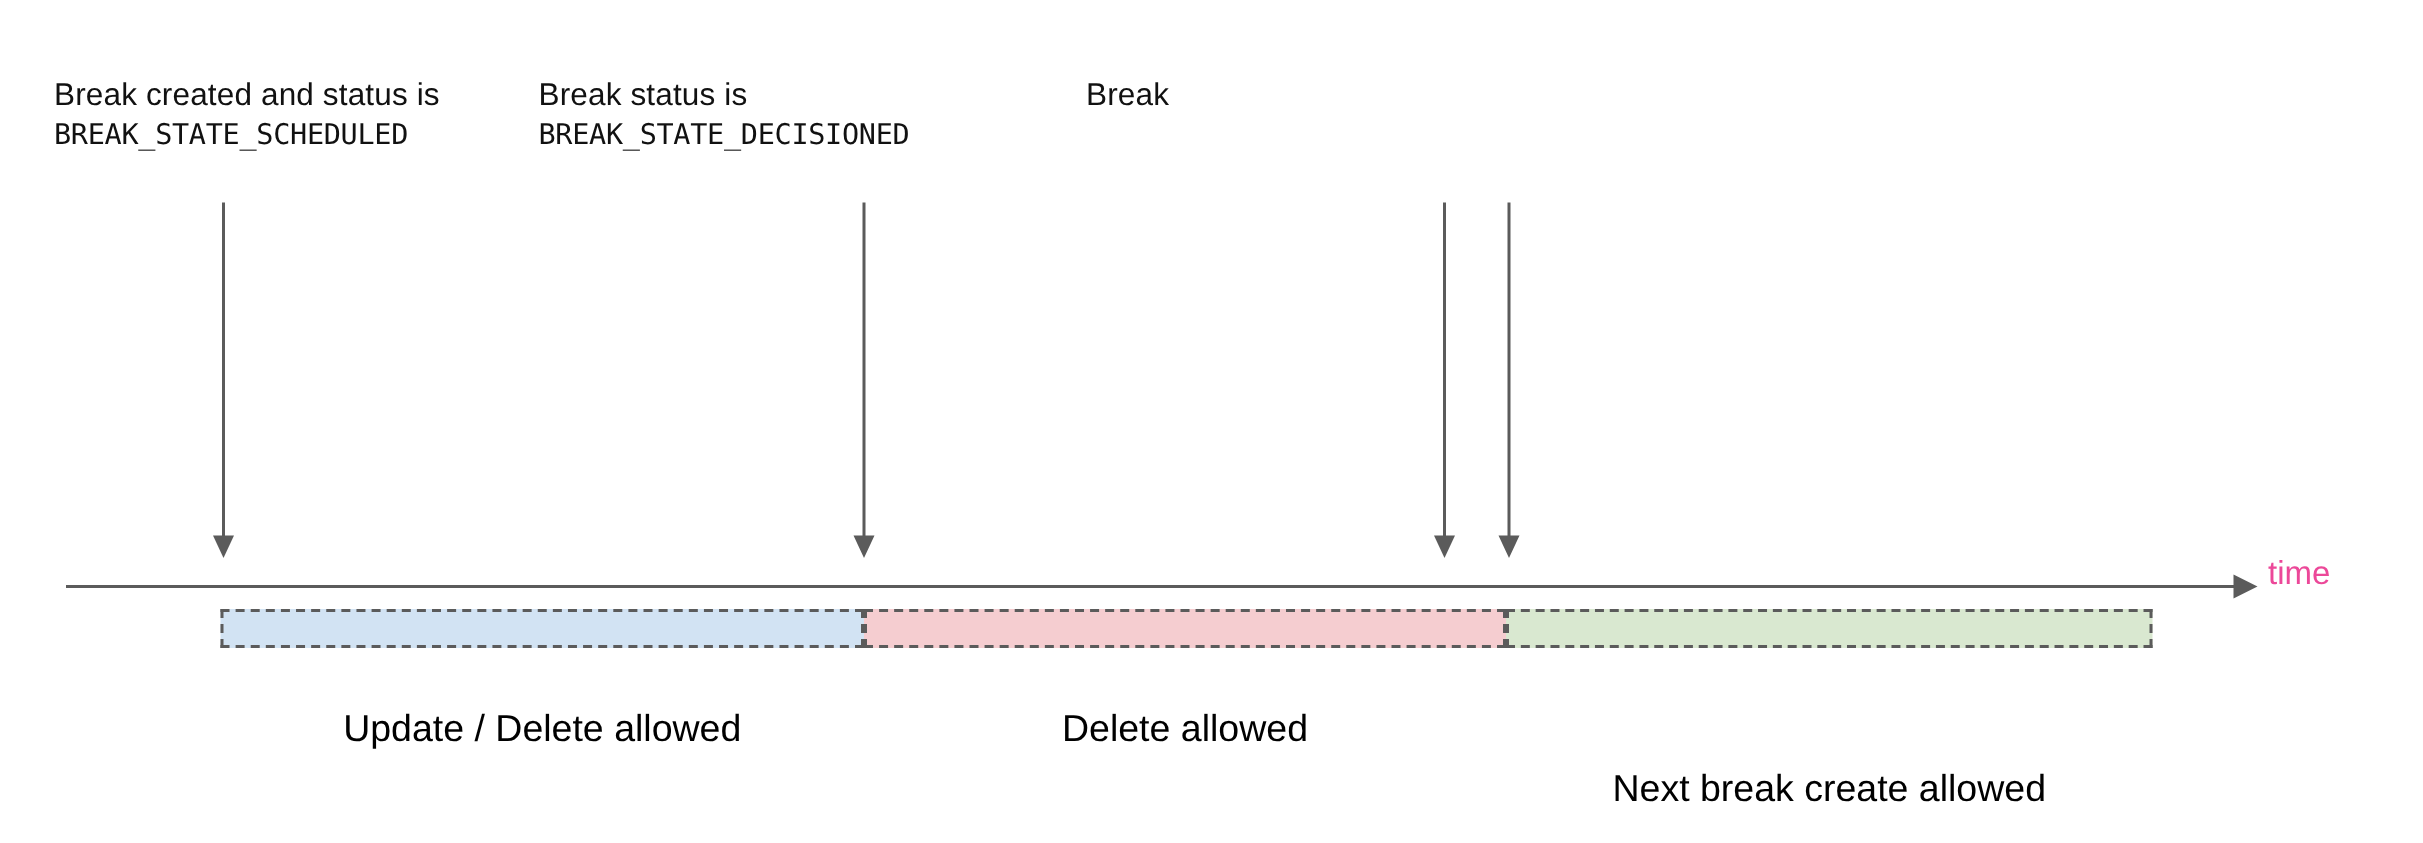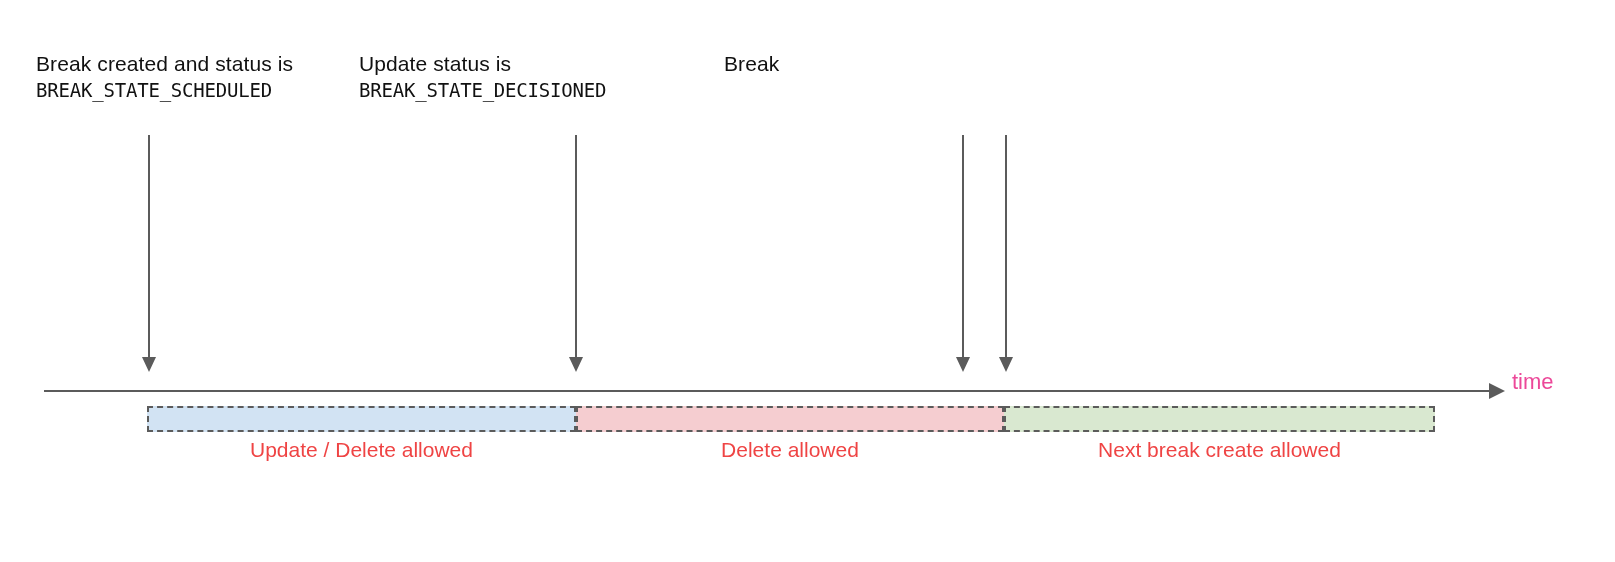--- a/index.html
+++ b/index.html
@@ -96,40 +96,40 @@
     position: absolute;
     top: 406px;
     height: 26px;
     border: 2px dashed #5b5b5b;
     box-sizing: border-box;
   }
 
   
   .phase-caption {
     position: absolute;
-    top: 436px;
+    top: 472px;
     text-align: center;
-    font-size: 21px;
+    font-size: 25px;
     line-height: 28px;
-    color: #ef4444;
+    color: #000000;
     white-space: nowrap;
   }
 </style>
 </head>
 <body>
 
 <div id="canvas">
 
   <div class="anno" id="anno-0" style="left: 36px; top: 50px;">
     <span class="line">Break created and status is</span>
     <span class="line mono">BREAK_STATE_SCHEDULED</span>
   </div>
 
   <div class="anno" id="anno-1" style="left: 359px; top: 50px;">
-    <span class="line">Update status is</span>
+    <span class="line">Break status is</span>
     <span class="line mono">BREAK_STATE_DECISIONED</span>
   </div>
 
   <div class="anno" id="anno-2" style="left: 724px; top: 50px;">
     <span class="line">Break</span>
   </div>
 
 
   <div class="varrow" id="varrow-0" style="left: 142px; top: 135px; height: 237px;">
     <div class="shaft" style="height: 223px;"></div>
@@ -151,15 +151,15 @@
   <div id="time-axis"></div>
   <div id="time-axis-head"></div>
   <div id="time-axis-label">time</div>
 
   <div class="phase-bar" id="phase-bar-0" style="left: 147px; width: 429px; background: rgb(210, 227, 243); border-color: rgb(91, 91, 91);"></div>
   <div class="phase-bar" id="phase-bar-1" style="left: 576px; width: 428px; background: rgb(245, 205, 208); border-color: rgb(91, 91, 91);"></div>
   <div class="phase-bar" id="phase-bar-2" style="left: 1004px; width: 431px; background: rgb(217, 232, 208); border-color: rgb(91, 91, 91);"></div>
 
   <div class="phase-caption" id="phase-caption-0" style="left: 147px; width: 429px;">Update / Delete allowed</div>
   <div class="phase-caption" id="phase-caption-1" style="left: 576px; width: 428px;">Delete allowed</div>
-  <div class="phase-caption" id="phase-caption-2" style="left: 1004px; width: 431px;">Next break create allowed</div>
+  <div class="phase-caption" id="phase-caption-2" style="left: 1004px; width: 431px; margin-top: 40px;">Next break create allowed</div>
 
 </div>
 
 </body></html>

